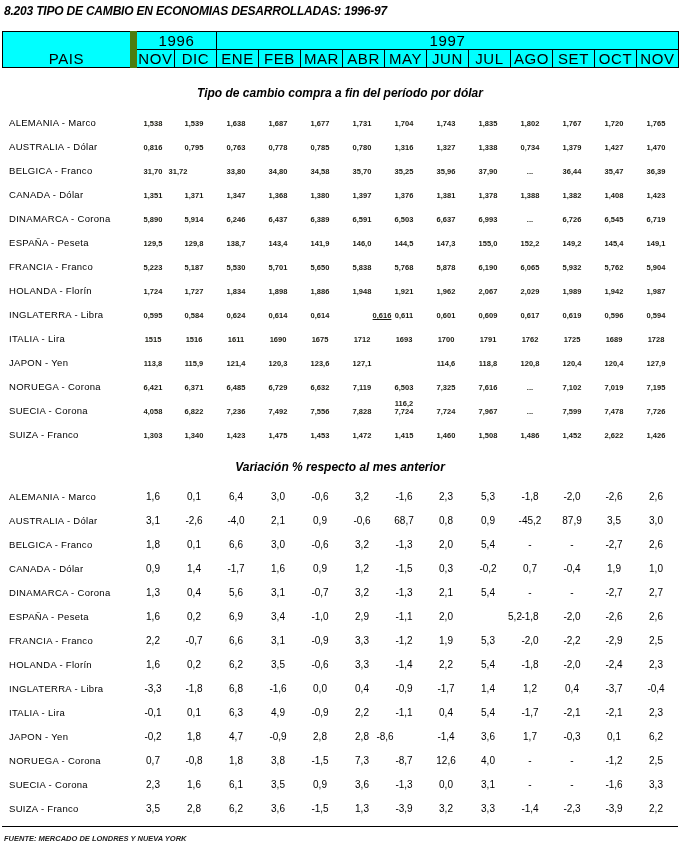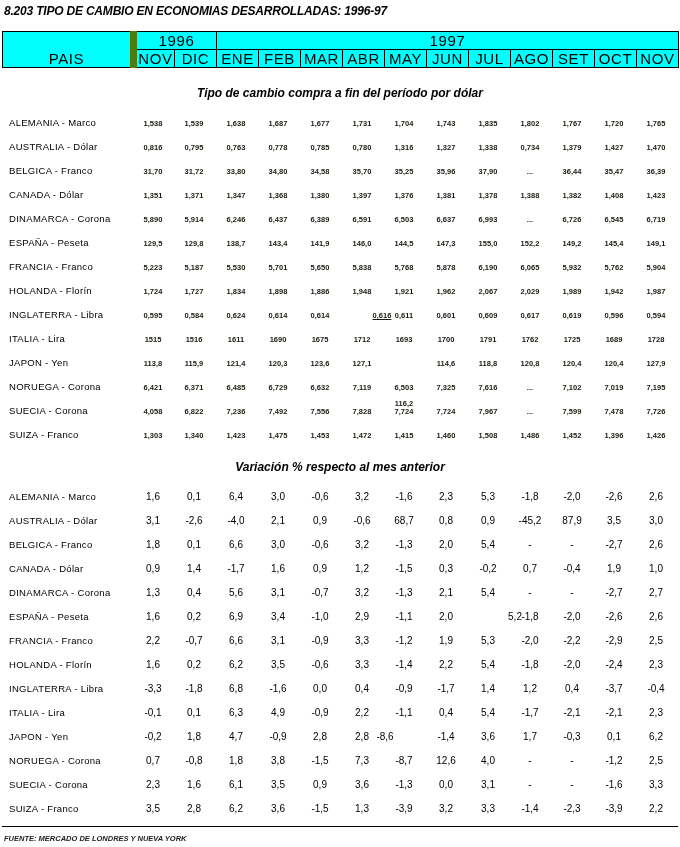--- a/index.html
+++ b/index.html
@@ -96,21 +96,21 @@
       <span class="cell" style="left: 426px;">1,327</span>
       <span class="cell" style="left: 468px;">1,338</span>
       <span class="cell" style="left: 510px;">0,734</span>
       <span class="cell" style="left: 552px;">1,379</span>
       <span class="cell" style="left: 594px;">1,427</span>
       <span class="cell" style="left: 636px;">1,470</span>
     </div>
     <div class="row">
       <span class="label">BELGICA - Franco</span>
       <span class="cell" style="left: 133px;">31,70</span>
-      <span class="cell" style="left: 174px;">31,72</span>
+      <span class="cell" style="left: 158px;">31,72</span>
       <span class="cell" style="left: 216px;">33,80</span>
       <span class="cell" style="left: 258px;">34,80</span>
       <span class="cell" style="left: 300px;">34,58</span>
       <span class="cell" style="left: 342px;">35,70</span>
       <span class="cell" style="left: 384px;">35,25</span>
       <span class="cell" style="left: 426px;">35,96</span>
       <span class="cell" style="left: 468px;">37,90</span>
       <span class="cell" style="left: 510px;">...</span>
       <span class="cell" style="left: 552px;">36,44</span>
       <span class="cell" style="left: 594px;">35,47</span>
@@ -282,21 +282,21 @@
       <span class="cell" style="left: 174px;">1,340</span>
       <span class="cell" style="left: 216px;">1,423</span>
       <span class="cell" style="left: 258px;">1,475</span>
       <span class="cell" style="left: 300px;">1,453</span>
       <span class="cell" style="left: 342px;">1,472</span>
       <span class="cell" style="left: 384px;">1,415</span>
       <span class="cell" style="left: 426px;">1,460</span>
       <span class="cell" style="left: 468px;">1,508</span>
       <span class="cell" style="left: 510px;">1,486</span>
       <span class="cell" style="left: 552px;">1,452</span>
-      <span class="cell" style="left: 594px;">1,396</span>
+      <span class="cell" style="left: 594px;">2,622</span>
       <span class="cell" style="left: 636px;">1,426</span>
     </div>
   </div>
 
 <div class="section-title" style="top:460px;">Variación % respecto al mes anterior</div>
 <div class="rows b" id="rows-1" style="top:487px;">
     <div class="row">
       <span class="label">ALEMANIA - Marco</span>
       <span class="cell" style="left: 133px;">1,6</span>
       <span class="cell" style="left: 174px;">0,1</span>

